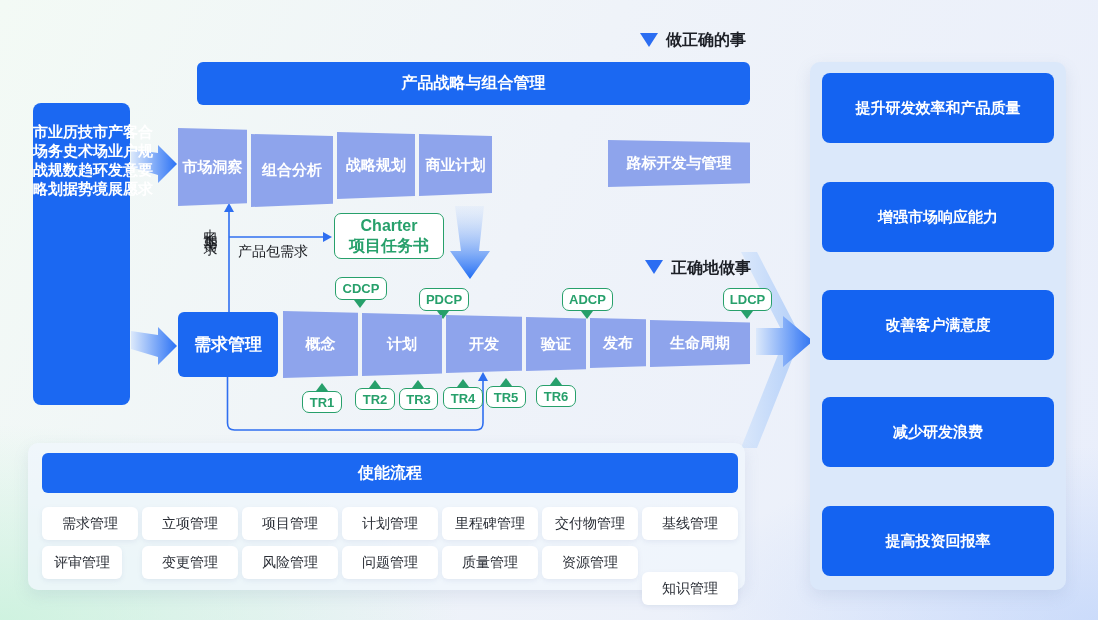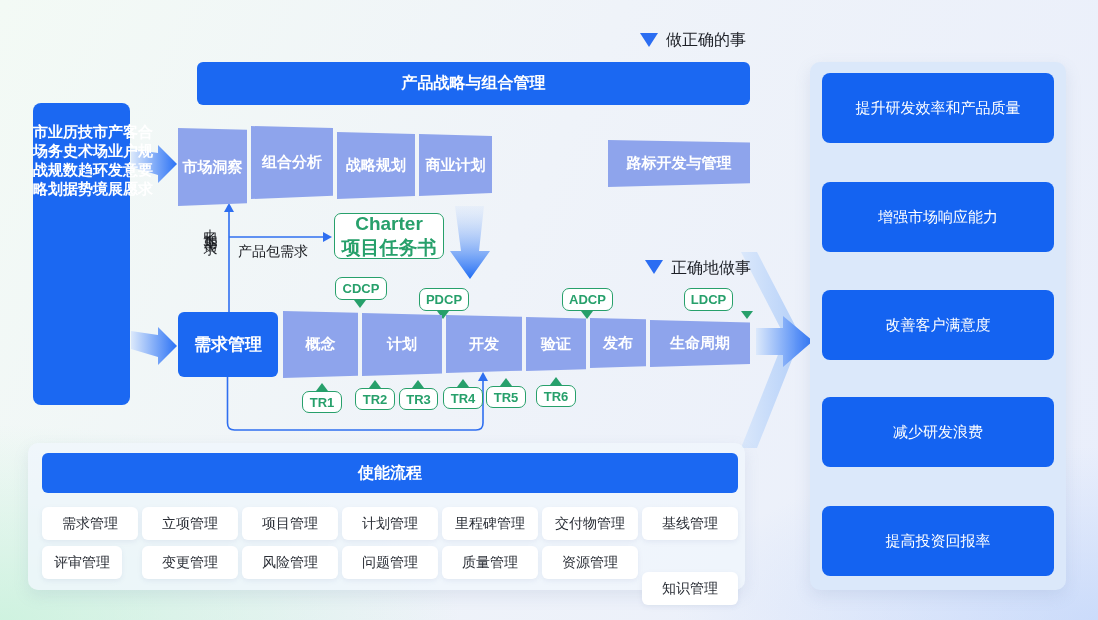--- a/index.html
+++ b/index.html
@@ -9,25 +9,25 @@
       radial-gradient(ellipse 60% 45% at 0% 100%, rgba(188,240,211,.65), rgba(188,240,211,0) 70%),
       radial-gradient(ellipse 55% 40% at 100% 100%, rgba(178,204,250,.55), rgba(178,204,250,0) 70%),
       linear-gradient(115deg,#f3faf5 0%,#eff3f9 45%,#e9eefb 100%);}
   .abs{position:absolute;box-sizing:border-box;}
   .blue-box{background:#1b68f2;color:#fff;display:flex;align-items:center;justify-content:center;font-weight:bold;}
   .stage-box{background:#8ea4ec;color:#fff;display:flex;align-items:center;justify-content:center;font-weight:bold;font-size:15px;}
   .green-box{background:#fff;border:1.5px solid #27a06b;color:#27a06b;border-radius:7px;display:flex;align-items:center;justify-content:center;font-weight:bold;}
   .tri-up{width:0;height:0;border-left:6px solid transparent;border-right:6px solid transparent;border-bottom:8px solid #27a06b;}
   .tri-down{width:0;height:0;border-left:6px solid transparent;border-right:6px solid transparent;border-top:8px solid #27a06b;}
   .tri-down-blue{width:0;height:0;border-left:9px solid transparent;border-right:9px solid transparent;border-top:14px solid #2b6df2;}
-  .caption{font-size:16px;font-weight:normal;color:#1c1f26;}
+  .caption{font-size:16px;font-weight:bold;color:#1c1f26;}
   .sidebar{background:#1b68f2;border-radius:8px;color:#fff;display:flex;flex-direction:row;justify-content:flex-start;padding:20px 0;}
   .sidebar div{text-align:center;font-size:15px;font-weight:bold;}
   .cell{background:#fff;border-radius:6px;display:flex;align-items:center;justify-content:center;font-size:14px;color:#2a2e36;box-shadow:0 2px 5px rgba(120,140,180,.12);}
-  .outcome{background:#1463f1;color:#fff;border-radius:8px;display:flex;align-items:center;justify-content:center;font-size:15px;font-weight:normal;}
+  .outcome{background:#1463f1;color:#fff;border-radius:8px;display:flex;align-items:center;justify-content:center;font-size:15px;font-weight:bold;}
   .vtext{writing-mode:vertical-lr;text-orientation:upright;font-size:14px;font-weight:500;color:#16181d;letter-spacing:3px;}
 </style>
 </head>
 <body>
 
 <div class="stage">
 
   <svg class="abs" style="left:0;top:0;" width="1098" height="620" viewBox="0 0 1098 620">
     <defs>
       <linearGradient id="gh" x1="0" y1="0" x2="1" y2="0">
@@ -76,41 +76,41 @@
     <div>技术趋势</div>
     <div>市场环境</div>
     <div>产业发展</div>
     <div>客户意愿</div>
     <div>合规要求</div>
   </div>
 
   <div class="abs blue-box" style="left:197px;top:62px;width:553px;height:43px;border-radius:6px;font-size:16px;">产品战略与组合管理</div>
 
   <div class="abs stage-box" style="left:178px;top:128px;width:69px;height:78px;clip-path:polygon(0 0,100% 1.8px,100% 75.2px,0 100%);">市场洞察</div>
-  <div class="abs stage-box" style="left:251px;top:126px;width:82px;height:73px;clip-path:polygon(0 0,100% 2.1px,100% 69.7px,0 100%);">组合分析</div>
+  <div class="abs stage-box" style="left:251px;top:134px;width:82px;height:73px;clip-path:polygon(0 0,100% 2.1px,100% 69.7px,0 100%);">组合分析</div>
   <div class="abs stage-box" style="left:337px;top:132px;width:78px;height:67px;clip-path:polygon(0 0,100% 2px,100% 63.9px,0 100%);">战略规划</div>
   <div class="abs stage-box" style="left:419px;top:134px;width:73px;height:62px;clip-path:polygon(0 0,100% 1.9px,100% 59.1px,0 100%);">商业计划</div>
   <div class="abs stage-box" style="left:608px;top:140px;width:142px;height:47px;clip-path:polygon(0 0,100% 2.5px,100% 43.3px,0 100%);">路标开发与管理</div>
 
   <div class="abs vtext" style="left:202px;top:218px;height:100px;">中长期需求</div>
 
   <div class="abs" style="left:238px;top:243px;font-size:14px;font-weight:500;color:#16181d;">产品包需求</div>
 
-  <div class="abs green-box" style="left:334px;top:213px;width:110px;height:46px;flex-direction:column;line-height:1.25;font-size:19px;">
+  <div class="abs green-box" style="left:334px;top:213px;width:110px;height:46px;flex-direction:column;line-height:1.25;font-size:16px;">
     <span>Charter</span>
     <span>项目任务书</span>
   </div>
 
   <div class="abs green-box" style="left:335px;top:277px;width:52px;height:23px;font-size:13px;">CDCP</div>
   <div class="abs tri-down" style="left:354px;top:300px;"></div>
   <div class="abs green-box" style="left:419px;top:288px;width:50px;height:23px;font-size:13px;">PDCP</div>
   <div class="abs tri-down" style="left:437px;top:311px;"></div>
   <div class="abs green-box" style="left:562px;top:288px;width:51px;height:23px;font-size:13px;">ADCP</div>
   <div class="abs tri-down" style="left:581px;top:311px;"></div>
-  <div class="abs green-box" style="left:684px;top:288px;width:49px;height:23px;font-size:13px;">LDCP</div>
+  <div class="abs green-box" style="left:723px;top:288px;width:49px;height:23px;font-size:13px;">LDCP</div>
   <div class="abs tri-down" style="left:741px;top:311px;"></div>
 
   <div class="abs blue-box" style="left:178px;top:312px;width:100px;height:65px;border-radius:6px;font-size:17px;">需求管理</div>
 
   <div class="abs stage-box" style="left:283px;top:311px;width:75px;height:67px;clip-path:polygon(0 0,100% 1.8px,100% 64.7px,0 100%);">概念</div>
   <div class="abs stage-box" style="left:362px;top:313px;width:80px;height:63px;clip-path:polygon(0 0,100% 1.9px,100% 60.6px,0 100%);">计划</div>
   <div class="abs stage-box" style="left:446px;top:315px;width:76px;height:58px;clip-path:polygon(0 0,100% 1.8px,100% 55.7px,0 100%);">开发</div>
   <div class="abs stage-box" style="left:526px;top:317px;width:60px;height:54px;clip-path:polygon(0 0,100% 1.4px,100% 52.2px,0 100%);">验证</div>
   <div class="abs stage-box" style="left:590px;top:318px;width:56px;height:50px;clip-path:polygon(0 0,100% 1.3px,100% 48.3px,0 100%);">发布</div>
   <div class="abs stage-box" style="left:650px;top:320px;width:100px;height:47px;clip-path:polygon(0 0,100% 2.4px,100% 44px,0 100%);">生命周期</div>

